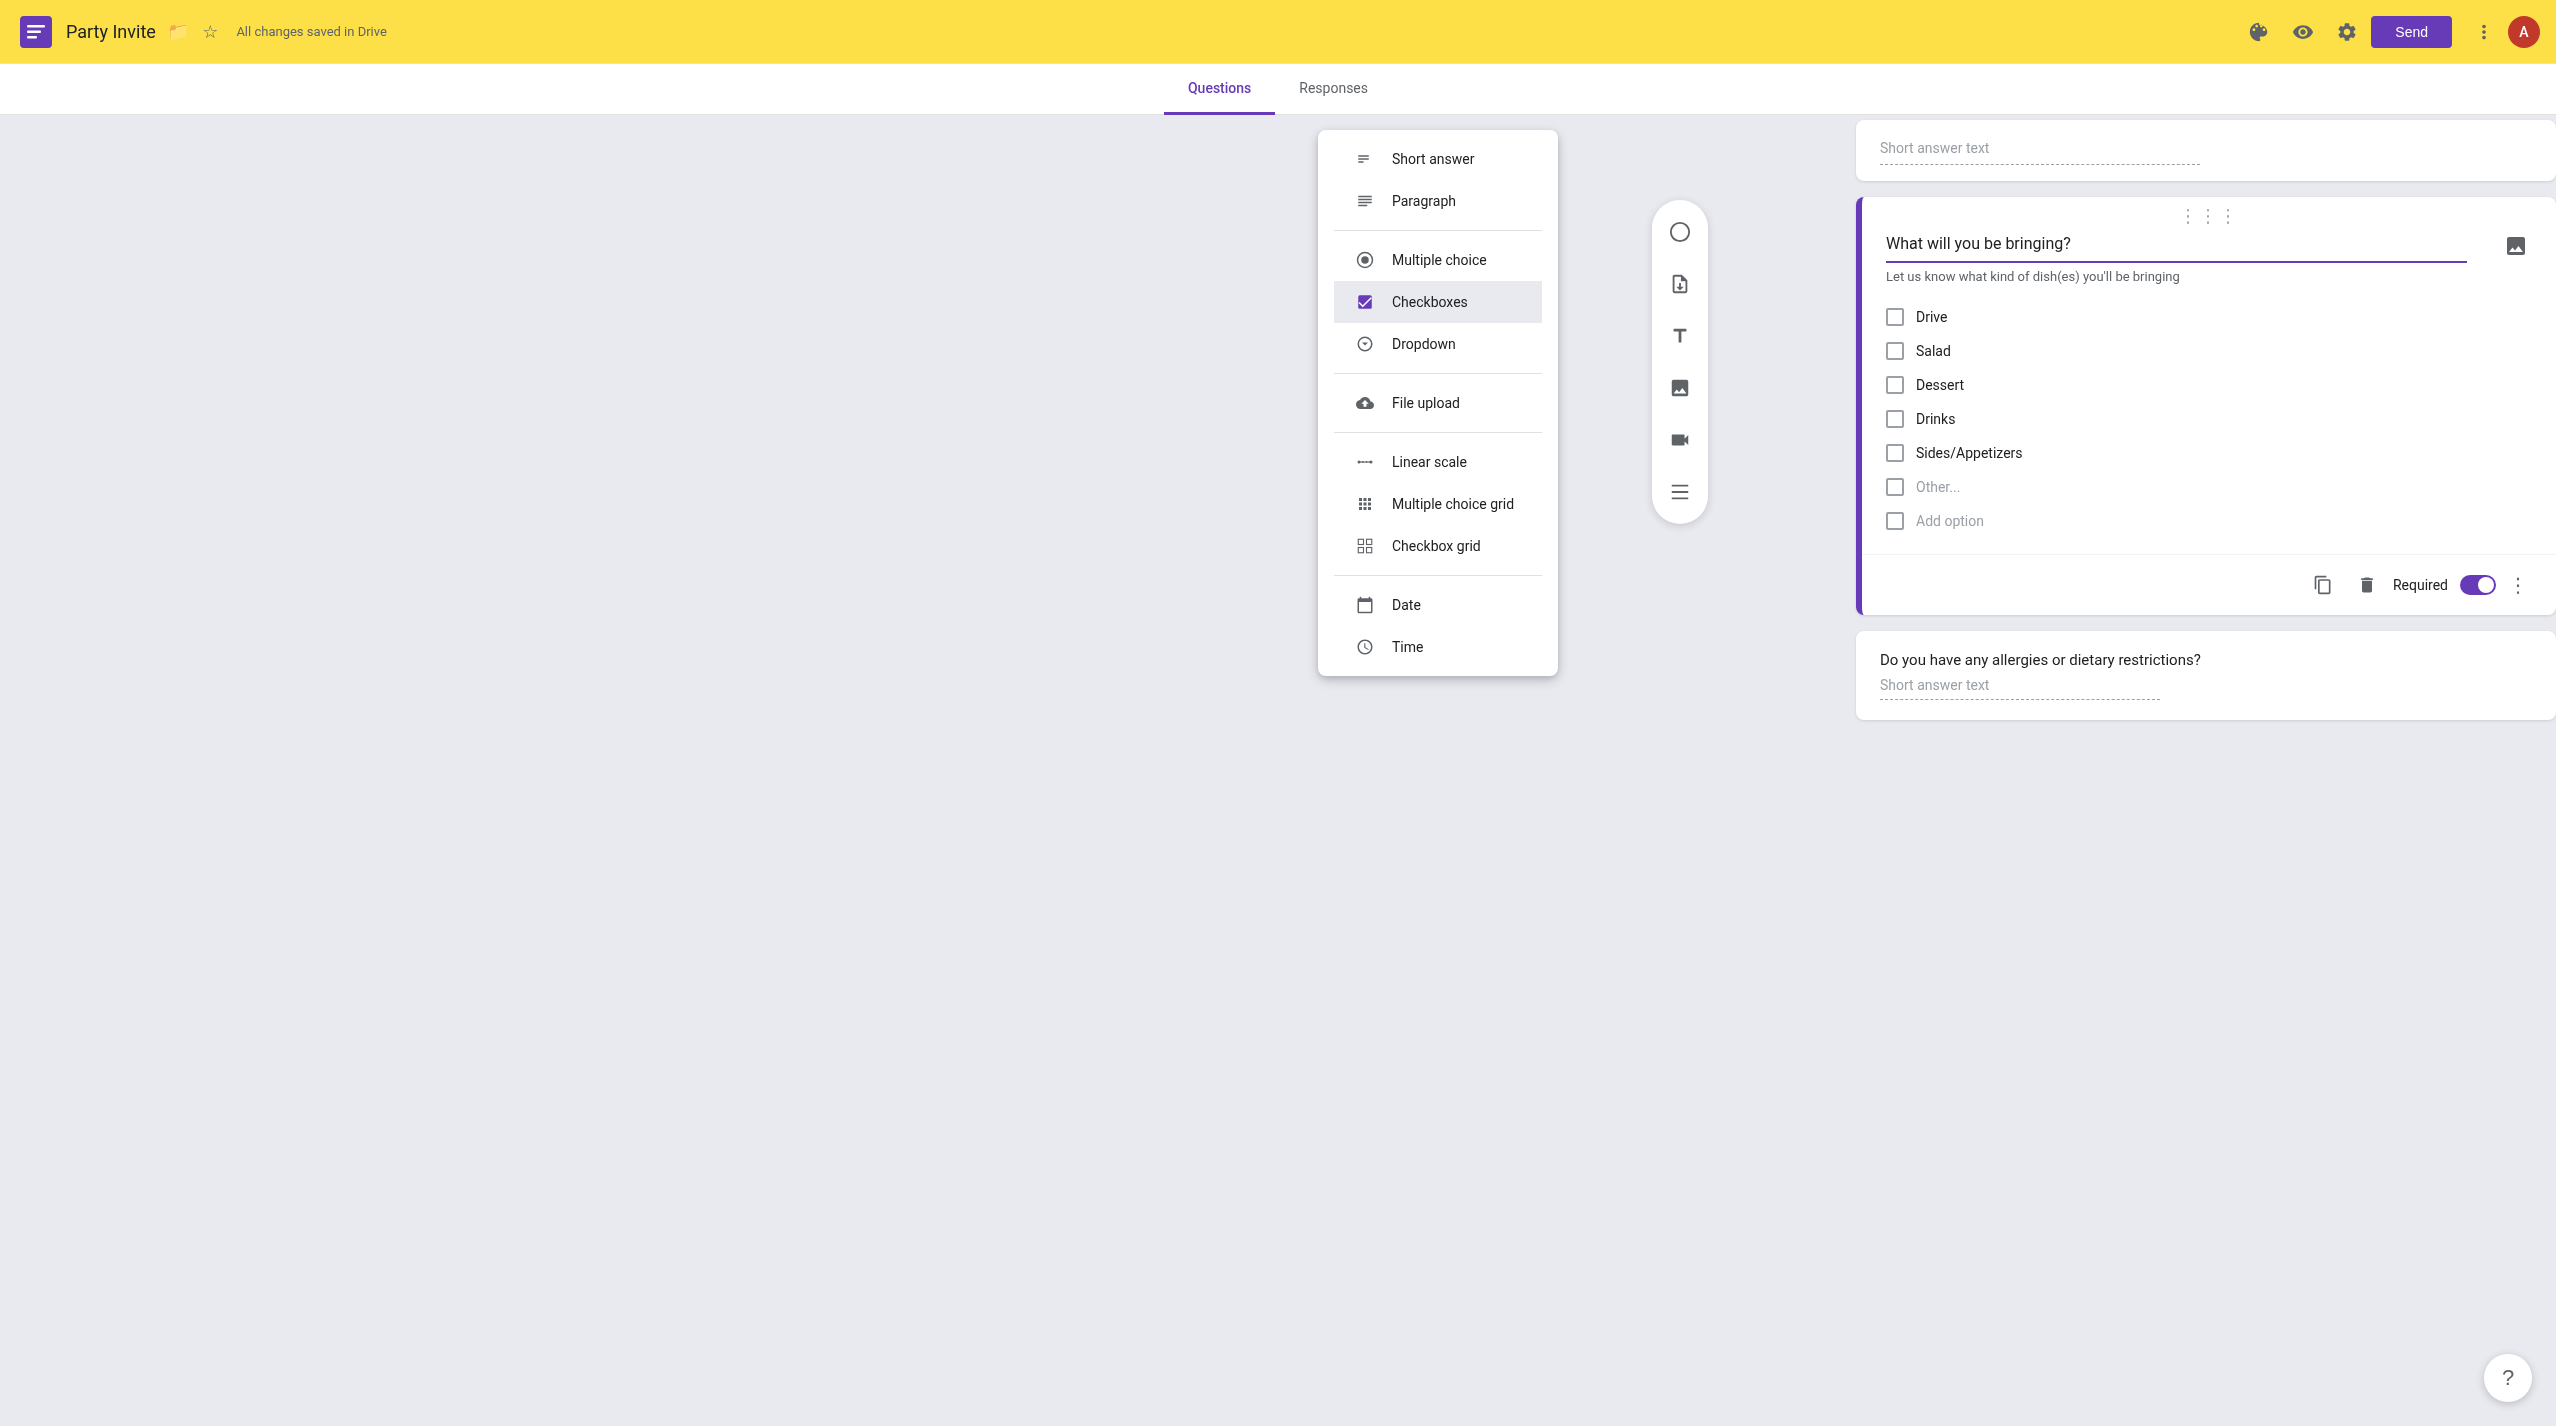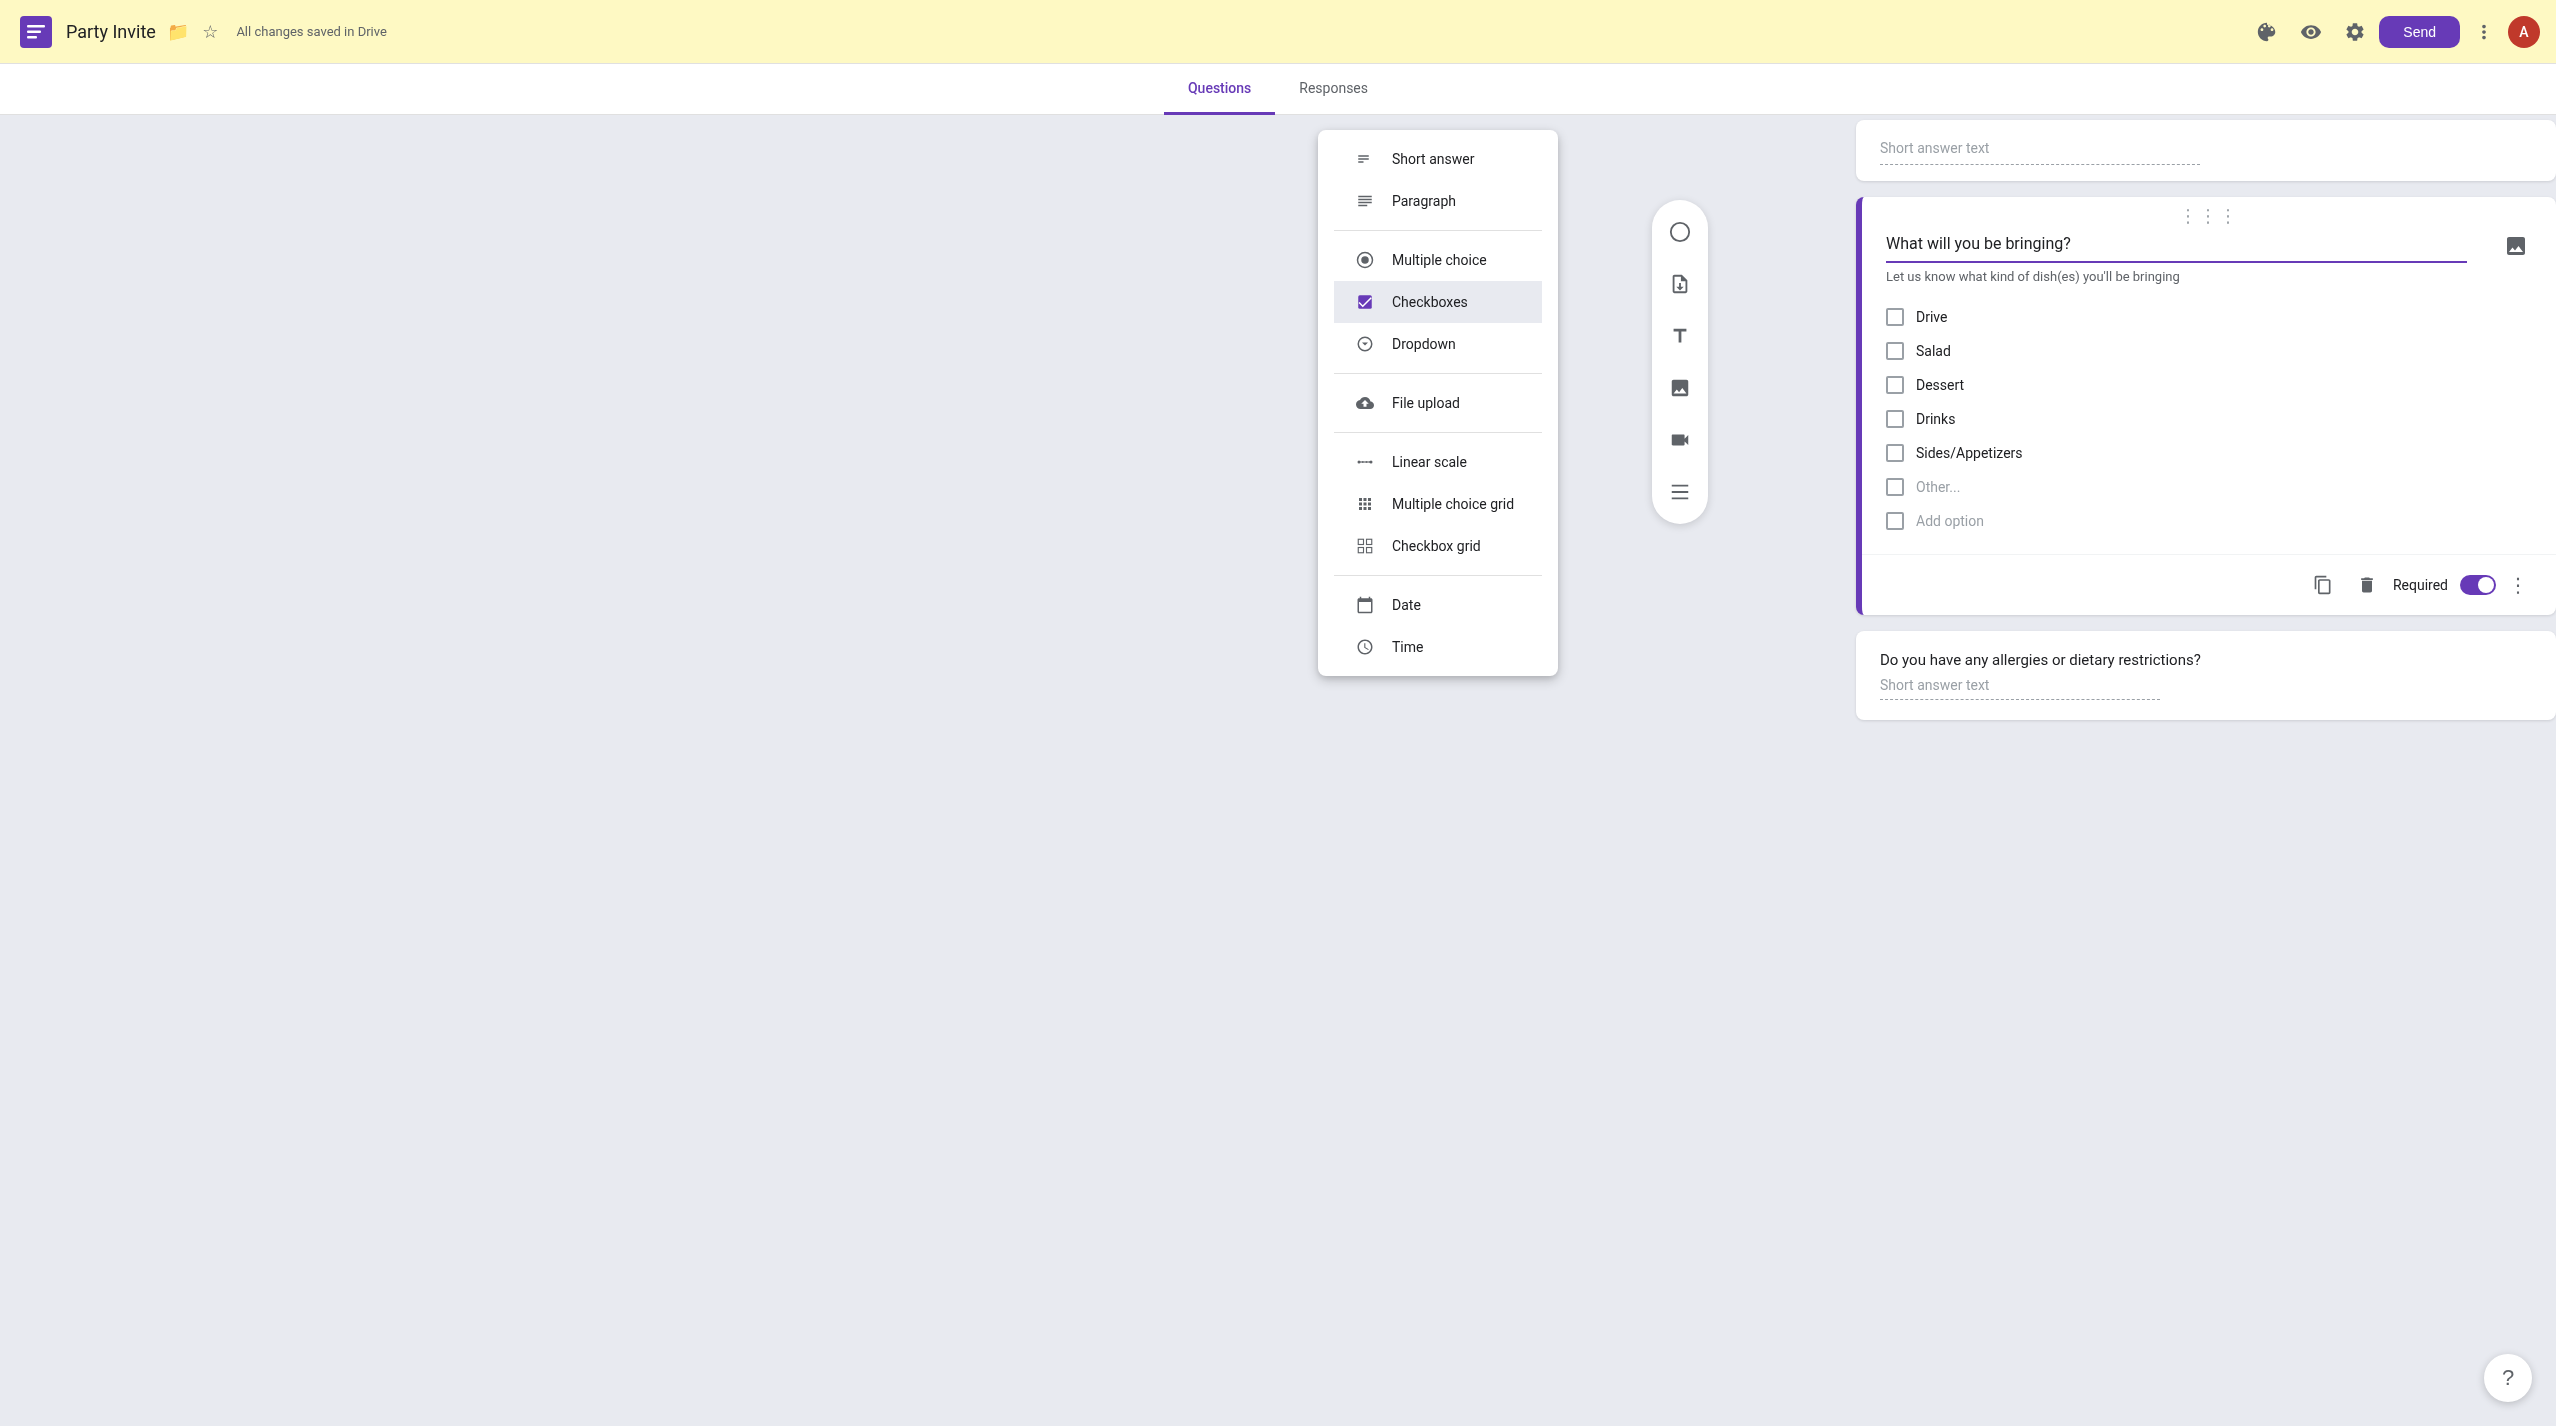--- a/index.html
+++ b/index.html
@@ -7,21 +7,21 @@
       font-family: 'Google Sans', Roboto, Arial, sans-serif;
       background: #e8eaf0;
       min-height: 100vh;
       overflow-x: hidden;
     }
 
     
     .topbar {
       display: flex;
       align-items: center;
-      background: #fef9c3;
+      background: #fde047;
       height: 64px;
       padding: 0 16px;
       border-bottom: 1px solid #e0e0e0;
       position: fixed;
       top: 0; left: 0; right: 0;
       z-index: 100;
     }
     .topbar-left {
       display: flex;
       align-items: center;
@@ -56,25 +56,26 @@
     }
     .saved-text {
       font-size: 13px;
       color: #5f6368;
       margin-left: 8px;
     }
     .send-btn {
       background: #673ab7;
       color: #fff;
       border: none;
-      border-radius: 10px;
+      border-radius: 4px;
       padding: 8px 24px;
       font-size: 14px;
       font-weight: 500;
       cursor: pointer;
+      margin-right: 8px;
     }
     .avatar {
       width: 32px; height: 32px;
       border-radius: 50%;
       background: #c0392b;
       color: #fff;
       display: flex; align-items: center; justify-content: center;
       font-size: 14px;
       font-weight: 500;
     }

